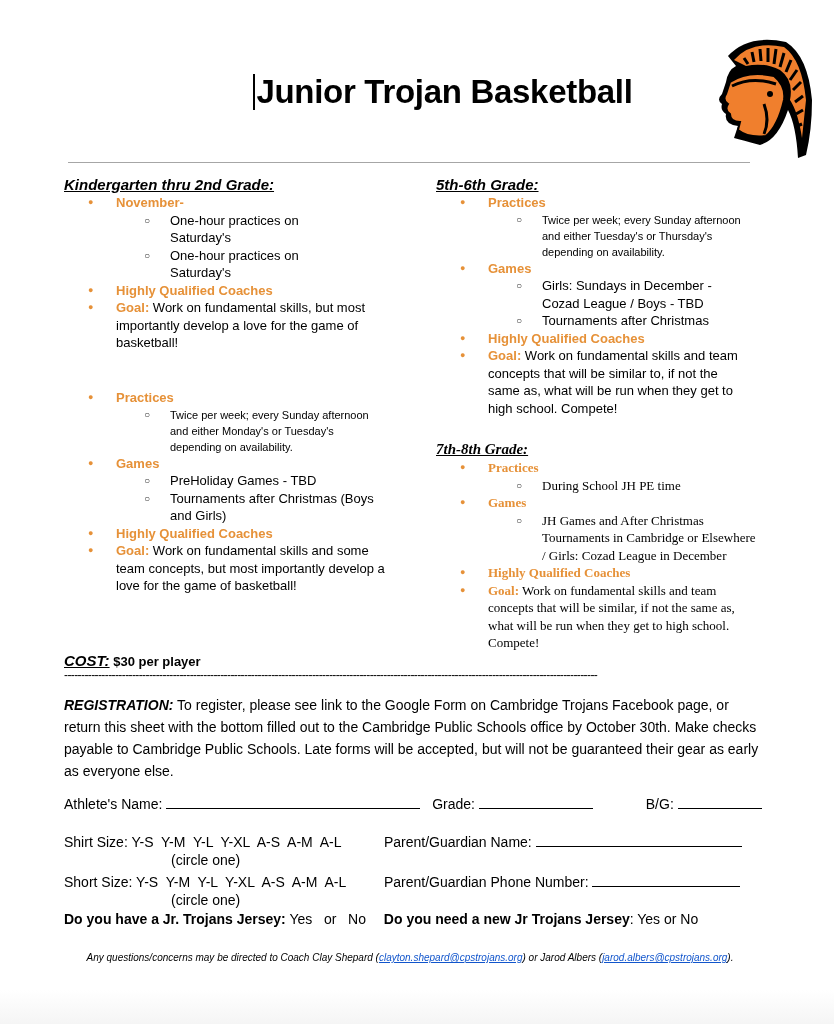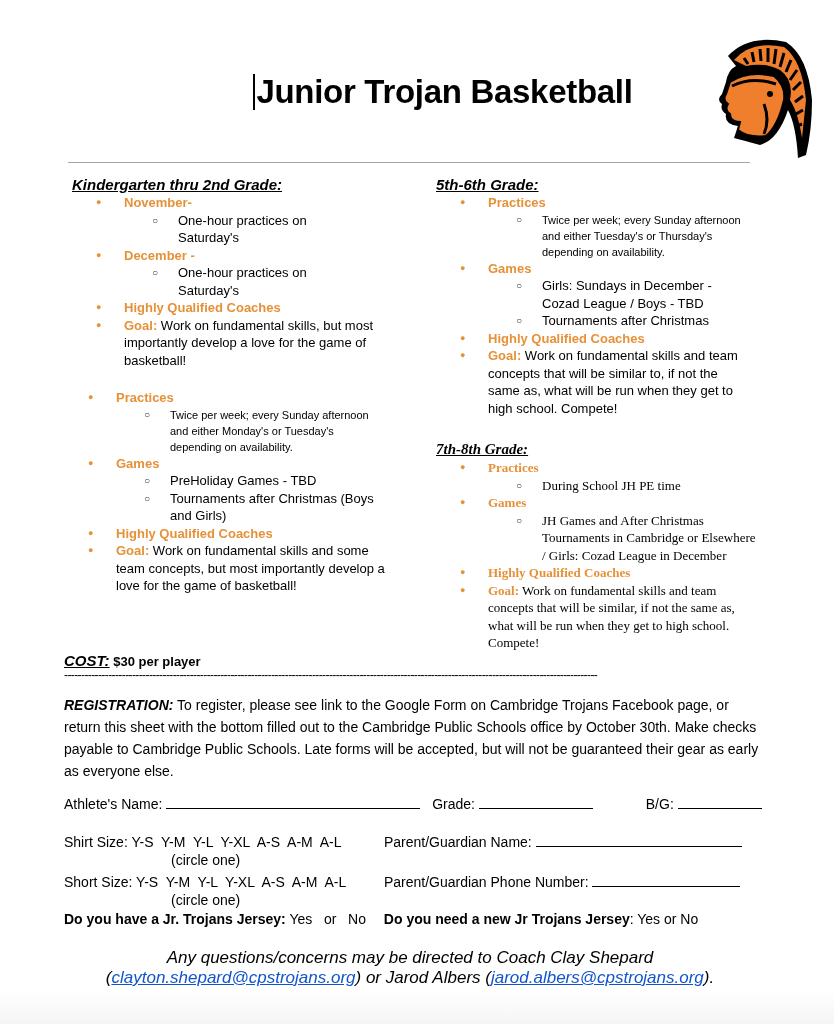--- a/index.html
+++ b/index.html
@@ -27,21 +27,21 @@
   .l2::before { content:"\25CB"; position:absolute; left:80px; top:0; font-size:10px; color:#333; }
   .l2.small { font-size:11px; line-height:16px; }
 
   .cost { left:64px; top:652px; font-size:13px; font-weight:bold; }
   .cost .lbl { font-size:15px; font-style:italic; text-decoration:underline; }
   .dash { left:64px; top:668px; width:686px; height:14px; overflow:hidden; white-space:nowrap; font-size:12px; letter-spacing:-0.6px; }
   .reg { left:64px; top:694px; width:700px; font-size:14px; line-height:22px; }
   .reg b { font-style:italic; }
   .row { left:64px; font-size:14px; white-space:nowrap; }
   .under { display:inline-block; border-bottom:1px solid #000; height:12px; vertical-align:baseline; }
-  .footer { left:60px; top:948px; width:700px; text-align:center; font-size:17px; font-style:italic; line-height:20px; }
+  .footer { left:60px; top:948px; width:700px; text-align:center; font-size:10px; font-style:italic; line-height:20px; }
   .footer a { color:#1155cc; text-decoration:underline; }
 </style>
 </head>
 <body>
 
 <div class="abs title"><span class="caret"></span><span>Junior Trojan Basketball</span></div>
 
 <div class="abs logo">
   <svg width="106" height="130" viewBox="0 0 106 130">
     <path d="M20 26 Q40 4 78 12 Q100 26 104 70 Q104 100 98 125 L90 128 Q88 95 80 80 Q70 110 52 115 Q34 110 26 108 L30 96 Q16 94 18 84 Q12 80 14 74 Q8 70 14 64 L18 52 Q20 40 28 36 Z" fill="#000"></path>
@@ -62,26 +62,25 @@
     </g>
     <path d="M22 52 Q40 40 66 46 Q78 56 76 70 Q70 96 58 106 Q40 108 30 100 L32 92 Q22 92 22 84 Q16 80 20 74 Q14 70 18 64 Z" fill="#f07f2d" stroke="#000" stroke-width="2"></path>
     <path d="M24 56 Q44 46 68 54" stroke="#000" stroke-width="3" fill="none"></path>
     <circle cx="62" cy="64" r="3" fill="#000"></circle>
     <path d="M56 74 Q62 90 56 104" stroke="#000" stroke-width="3" fill="none"></path>
   </svg>
 </div>
 
 <div class="abs hr"></div>
 
-<div class="abs col" style="left:72px; top:175px;">
+<div class="abs col" style="left:64px; top:175px;">
   <p class="sec-h">Kindergarten thru 2nd Grade:</p>
   <ul>
     <li class="l1 orange">November-</li>
     <li class="l2" style="width:150px">One-hour practices on Saturday's</li>
-    <li class="l1 orange">December -</li>
     <li class="l2" style="width:150px">One-hour practices on Saturday's</li>
     <li class="l1 orange">Highly Qualified Coaches</li>
     <li class="l1" style="width:268px"><span class="orange">Goal:</span> <span>Work on fundamental skills, but most importantly develop a love for the game of basketball!</span></li>
   </ul>
 </div>
 
 <div class="abs col" style="left:64px; top:389px;">
   <ul>
     <li class="l1 orange">Practices</li>
     <li class="l2 small" style="width:200px">Twice per week; every Sunday afternoon and either Monday's or Tuesday's depending on availability.</li>

